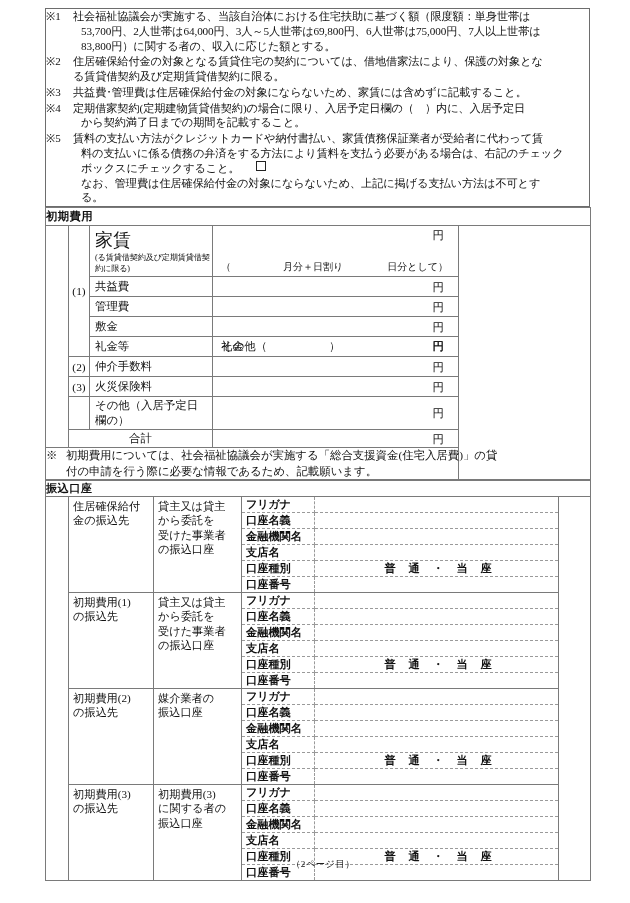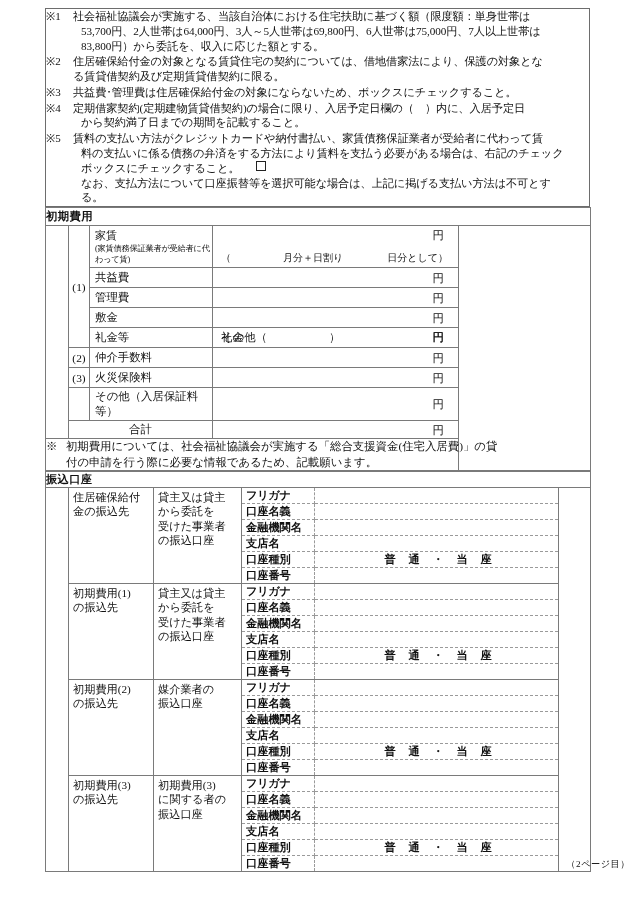--- a/index.html
+++ b/index.html
@@ -101,21 +101,21 @@
   .yen-cell .yen {
     position: absolute;
     right: 14px;
     top: 50%;
     transform: translateY(-50%);
     font-size: 11.4px;
   }
   .yen-cell .inner {
     padding: 1px 0 1px 6px;
   }
-  .rent-label .main { font-size: 11px; display:block; padding: 2px 0 0 5px; }
+  .rent-label .main { font-size: 18px; display:block; padding: 2px 0 0 5px; }
   .rent-label .sub  { font-size: 8.2px; display:block; padding: 0 0 2px 5px; letter-spacing:-0.2px;}
   .rent-right { position: relative; height: 34px; }
   .rent-right .l1 {
     position: absolute; right: 14px; top: 2px; font-size: 11.4px;
   }
   .rent-right .l2 {
     position: absolute; left: 8px; right: 6px; bottom: 2px;
     font-size: 10px; white-space: nowrap;
   }
   .rent-right .l2 .sp1 { display:inline-block; width: 52px; }
@@ -168,75 +168,75 @@
     white-space: nowrap;
   }
   .fields td.val { padding-left: 8px; }
   .furigana { font-size: 8.6px; letter-spacing: -0.3px; }
   .kind { text-align: center; letter-spacing: 5px; padding-right: 30px; font-size: 11.2px;}
 
   .page-foot {
     position: absolute;
     left: 0; right: 0;
     top: 858px;
-    text-align: right;
+    text-align: center;
     font-size: 9.2px;
     letter-spacing: 0.5px;
     margin-left: 16px;
   }
 </style>
 </head>
 <body>
 
 <div id="page">
 
   <table class="frame">
     <tbody>
         <tr>
       <td class="notes-cell">
 
         <div class="note-row">
           <div class="note-mark">※1</div>
           <div class="note-body">
             <span class="ln">社会福祉協議会が実施する、当該自治体における住宅扶助に基づく額（限度額：単身世帯は</span>
             <span class="ln ind">53,700円、2人世帯は64,000円、3人～5人世帯は69,800円、6人世帯は75,000円、7人以上世帯は</span>
-            <span class="ln ind">83,800円）から委託を、収入に応じた額とする。</span>
+            <span class="ln ind">83,800円）に関する者の、収入に応じた額とする。</span>
           </div>
         </div>
 
         <div class="note-row">
           <div class="note-mark">※2</div>
           <div class="note-body">
             <span class="ln">住居確保給付金の対象となる賃貸住宅の契約については、借地借家法により、保護の対象とな</span>
             <span class="ln">る賃貸借契約及び定期賃貸借契約に限る。</span>
           </div>
         </div>
 
         <div class="note-row">
           <div class="note-mark">※3</div>
           <div class="note-body">
-            <span class="ln">共益費･管理費は住居確保給付金の対象にならないため、ボックスにチェックすること。</span>
+            <span class="ln">共益費･管理費は住居確保給付金の対象にならないため、家賃には含めずに記載すること。</span>
           </div>
         </div>
 
         <div class="note-row">
           <div class="note-mark">※4</div>
           <div class="note-body">
             <span class="ln">定期借家契約(定期建物賃貸借契約)の場合に限り、入居予定日欄の（　）内に、入居予定日</span>
             <span class="ln ind">から契約満了日までの期間を記載すること。</span>
           </div>
         </div>
 
         <div class="note-row">
           <div class="note-mark">※5</div>
           <div class="note-body">
             <span class="ln">賃料の支払い方法がクレジットカードや納付書払い、家賃債務保証業者が受給者に代わって賃</span>
             <span class="ln ind">料の支払いに係る債務の弁済をする方法により賃料を支払う必要がある場合は、右記のチェック</span>
             <span class="ln ind"><span>ボックスにチェックすること。</span><span class="chkbox"></span></span>
-            <span class="ln ind">なお、支払方法について口座振替等を選択可能な場合は、上記に掲げる支払い方法は不可とす</span>
+            <span class="ln ind">なお、管理費は住居確保給付金の対象にならないため、上記に掲げる支払い方法は不可とす</span>
             <span class="ln ind">る。</span>
           </div>
         </div>
 
       </td>
     </tr>
   </tbody>
     </table>
 
   <table class="ct">
@@ -251,21 +251,21 @@
     <tbody>
         <tr>
       <td colspan="5" class="section-title">初期費用</td>
     </tr>
 
     <tr>
       <td rowspan="9" class="c-blank"></td>
       <td rowspan="5" class="c-num">(1)</td>
       <td class="rent-label">
         <span class="main">家賃</span>
-        <span class="sub">(家賃債務保証業者が受給者に代わって賃)</span>
+        <span class="sub">(る賃貸借契約及び定期賃貸借契約に限る)</span>
       </td>
       <td class="rent-right">
         <span class="l1">円</span>
         <span class="l2"><span>（</span><span class="sp1"></span><span>月分＋日割り</span><span class="sp2"></span><span>日分として）</span></span>
       </td>
       <td rowspan="10"></td>
     </tr>
 
     <tr>
       <td class="pad">共益費</td>
@@ -314,21 +314,21 @@
       <td class="c-num">(3)</td>
       <td class="pad">火災保険料</td>
       <td class="yen-cell">
         <div class="inner">&nbsp;</div>
             <span class="yen">円</span>
       </td>
     </tr>
 
     <tr>
       <td class="c-num"></td>
-      <td class="pad">その他（入居保証料等）</td>
+      <td class="pad">その他（入居予定日欄の）</td>
       <td class="yen-cell">
         <div class="inner">&nbsp;</div>
             <span class="yen">円</span>
       </td>
     </tr>
 
     <tr>
       <td colspan="2" class="total-label">合計</td>
       <td class="yen-cell">
         <div class="inner">&nbsp;</div>

